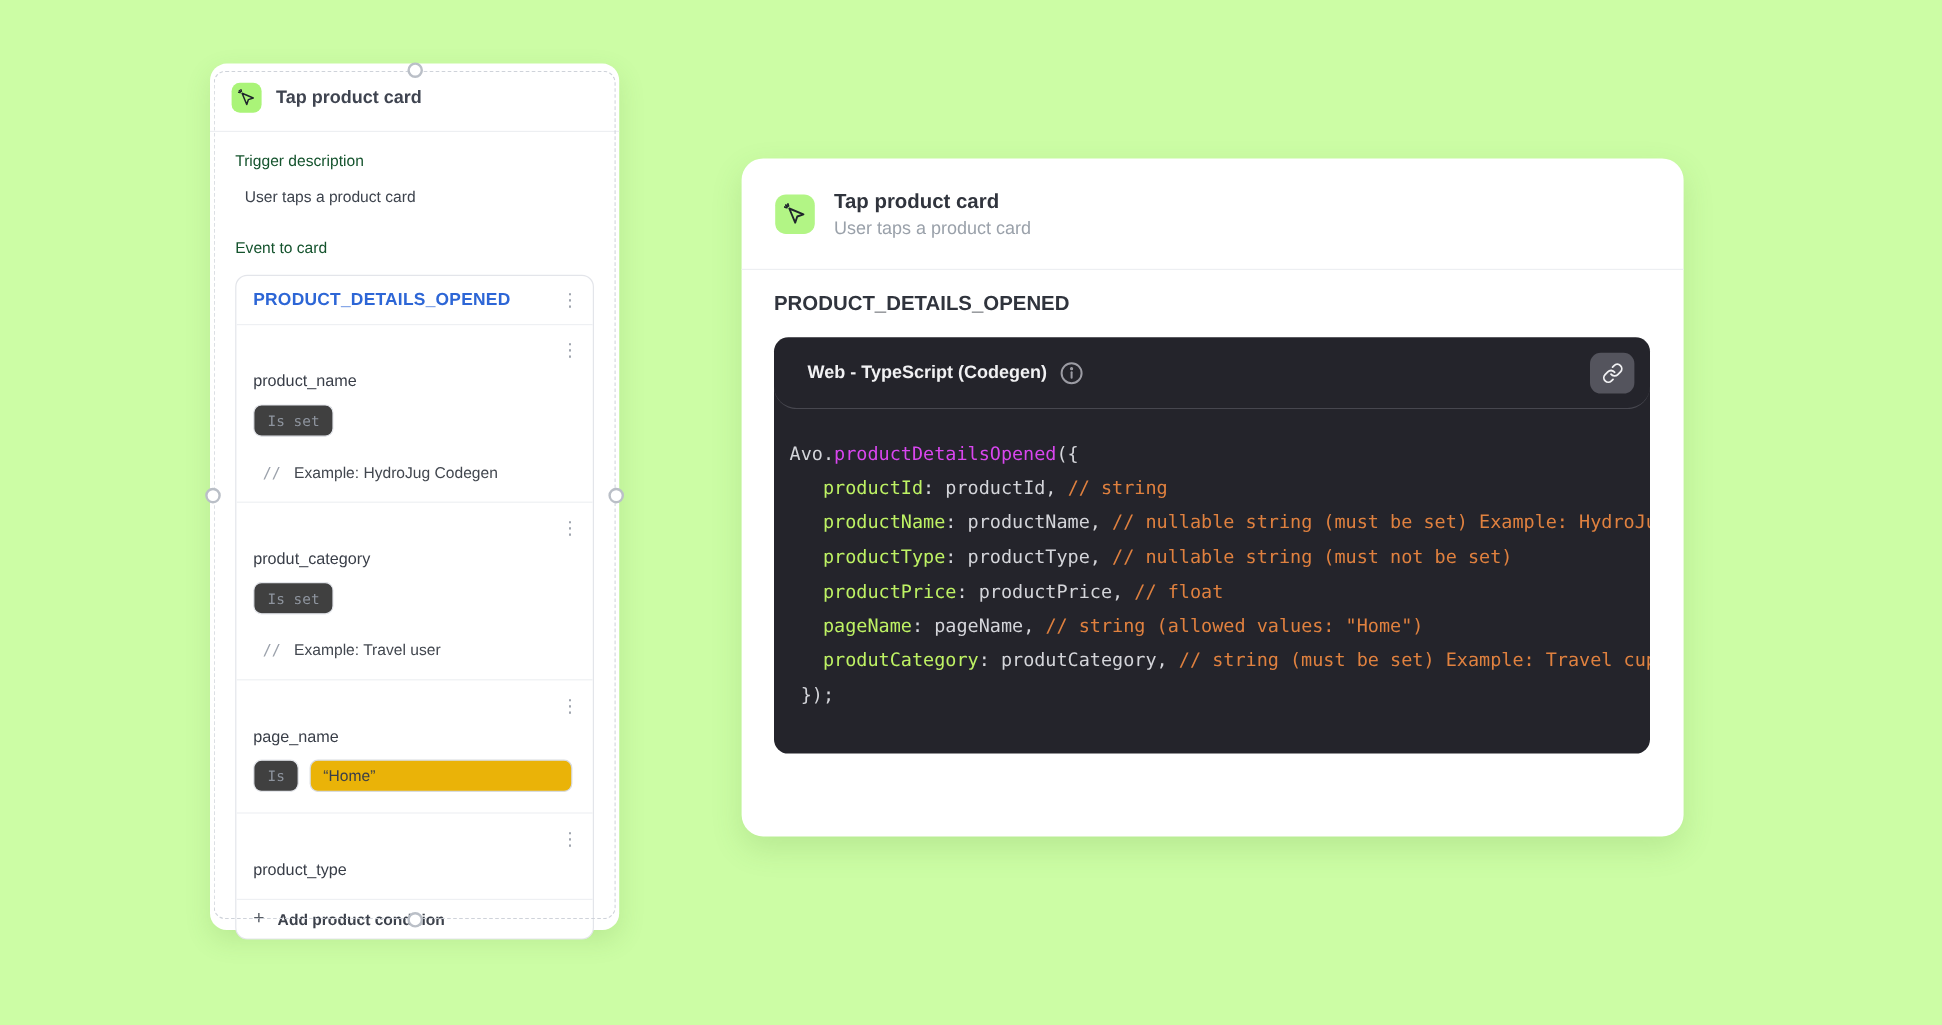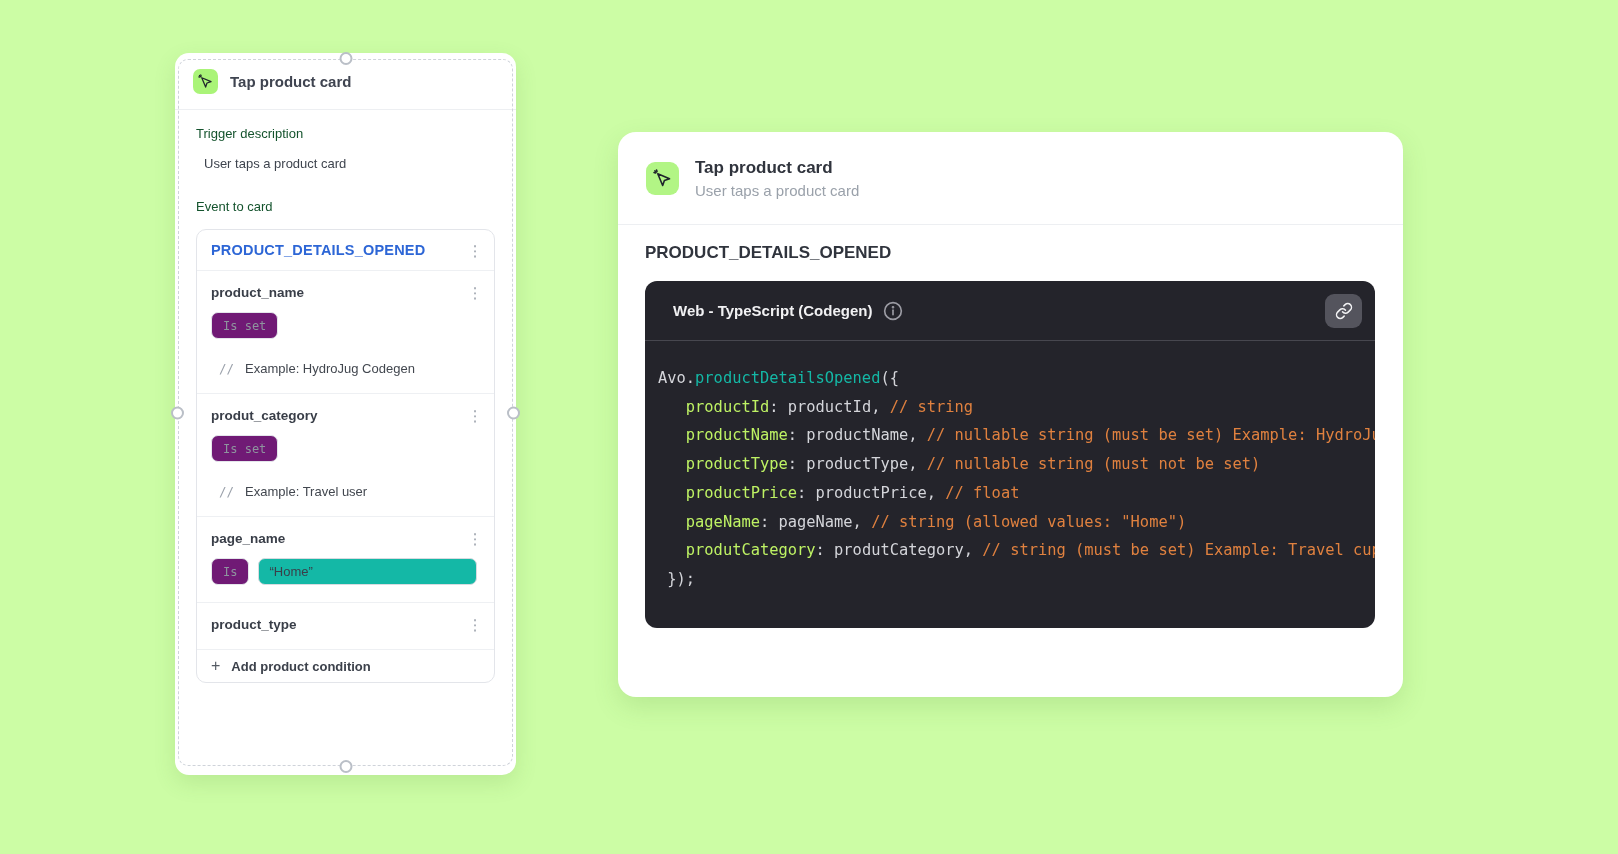--- a/index.html
+++ b/index.html
@@ -38,30 +38,30 @@
   .field-label { font-size:13px; color:#14532d; margin-bottom:15px; }
   .trigger-desc { font-size:13px; color:#3e444e; padding-left:8px; margin-bottom:28px; }
 
   .event-box { margin-top:8px; border:1px solid #e3e5ea; border-radius:10px; background:#fff; overflow:hidden; }
   .event-head { display:flex; align-items:center; justify-content:space-between; padding:12px 10px 12px 14px; }
   .event-name { color:#2d66d6; font-weight:700; font-size:14.5px; letter-spacing:.2px; cursor:pointer; }
   .kebab { color:#9aa0aa; font-size:15px; line-height:1; width:18px; text-align:center; cursor:pointer; user-select:none; }
 
   .prop-row { border-top:1px solid #eef0f3; padding:14px 10px 17px 14px; }
   .prop-head { display:flex; align-items:flex-start; justify-content:space-between; }
-  .prop-name { font-size:13.5px; font-weight:700; color:#393e48; }
+  .prop-name { font-size:13.5px; font-weight:400; color:#393e48;margin-top:25px; }
   .chips-row { margin-top:12px; display:flex; align-items:center; gap:9px; }
   .chip {
     display:inline-flex; align-items:center; height:27px; padding:0 11px;
-    border:1px solid #e4e6eb; border-radius:7px; background:#701a75;
+    border:1px solid #e4e6eb; border-radius:7px; background:#404040;
     font-family:"DejaVu Sans Mono", monospace; font-size:12px; color:#8e949e; cursor:pointer;
   }
   .value-input {
     display:inline-flex; align-items:center; width:219px; height:27px; padding:0 10px;
-    border:1px solid #d8dbe0; border-radius:7px; background:#14b8a6;
+    border:1px solid #d8dbe0; border-radius:7px; background:#eab308;
     font-size:13px; color:#3a3f49; cursor:text;
   }
   .prop-example { margin-top:22px; padding-left:8px; display:flex; gap:11px; align-items:baseline; }
   .slashes { font-family:"DejaVu Sans Mono", monospace; font-size:12.5px; color:#9aa0aa; }
   .example-text { font-size:13px; color:#42474f; }
 
   .add-row { border-top:1px solid #eef0f3; padding:8px 14px; display:flex; align-items:center; gap:11px; cursor:pointer; }
   .plus { font-size:16px; color:#555b64; font-weight:400; line-height:1; }
   .add-label { font-size:13px; font-weight:600; color:#3c414b; }
 
@@ -77,36 +77,36 @@
   .dc-sub { font-size:15px; color:#9aa1aa; }
 
   .dc-body { padding:18px 27px 0; }
   .dc-event-name { font-size:17px; font-weight:700; color:#30343d; }
   .dc-event-desc { font-size:15px; color:#9aa1aa; margin-top:9px; }
 
   .code-block {
     margin-top:18px; width:730px; height:347px; background:#24242b;
     border-radius:12px; position:relative; overflow:hidden;
   }
-  .code-header { height:60px; display:flex; align-items:center; gap:11px; padding:0 28px; border-bottom:1px solid #47474f; }
+  .code-header { height:60px; display:flex; align-items:center; gap:11px; padding:0 28px; border-bottom:1px solid #47474f;border-radius:19px; }
   .code-header-title { color:#f1f1f3; font-size:15px; font-weight:700; }
   .info-icon { display:flex; cursor:pointer; }
   .link-btn {
     position:absolute; top:13px; right:13px; width:37px; height:34px;
     background:#54545d; border-radius:9px; display:flex; align-items:center; justify-content:center;
     cursor:pointer; border:none;
   }
   .code-area {
     padding:23px 0 0 13px;
     font-family:"DejaVu Sans Mono", monospace;
     font-size:15.4px; line-height:28.7px;
     white-space:pre; overflow:hidden; height:287px;
   }
   .tok-plain    { color:#d4d5da; }
-  .tok-function { color:#14b8a6; }
+  .tok-function { color:#d946ef; }
   .tok-property { color:#bef264; }
   .tok-comment  { color:#e0813f; }
 </style>
 </head>
 <body>
 
 <div class="trigger-card">
   <div class="selection-frame">
     <div class="handle h-top"></div>
     <div class="handle h-bottom"></div>

